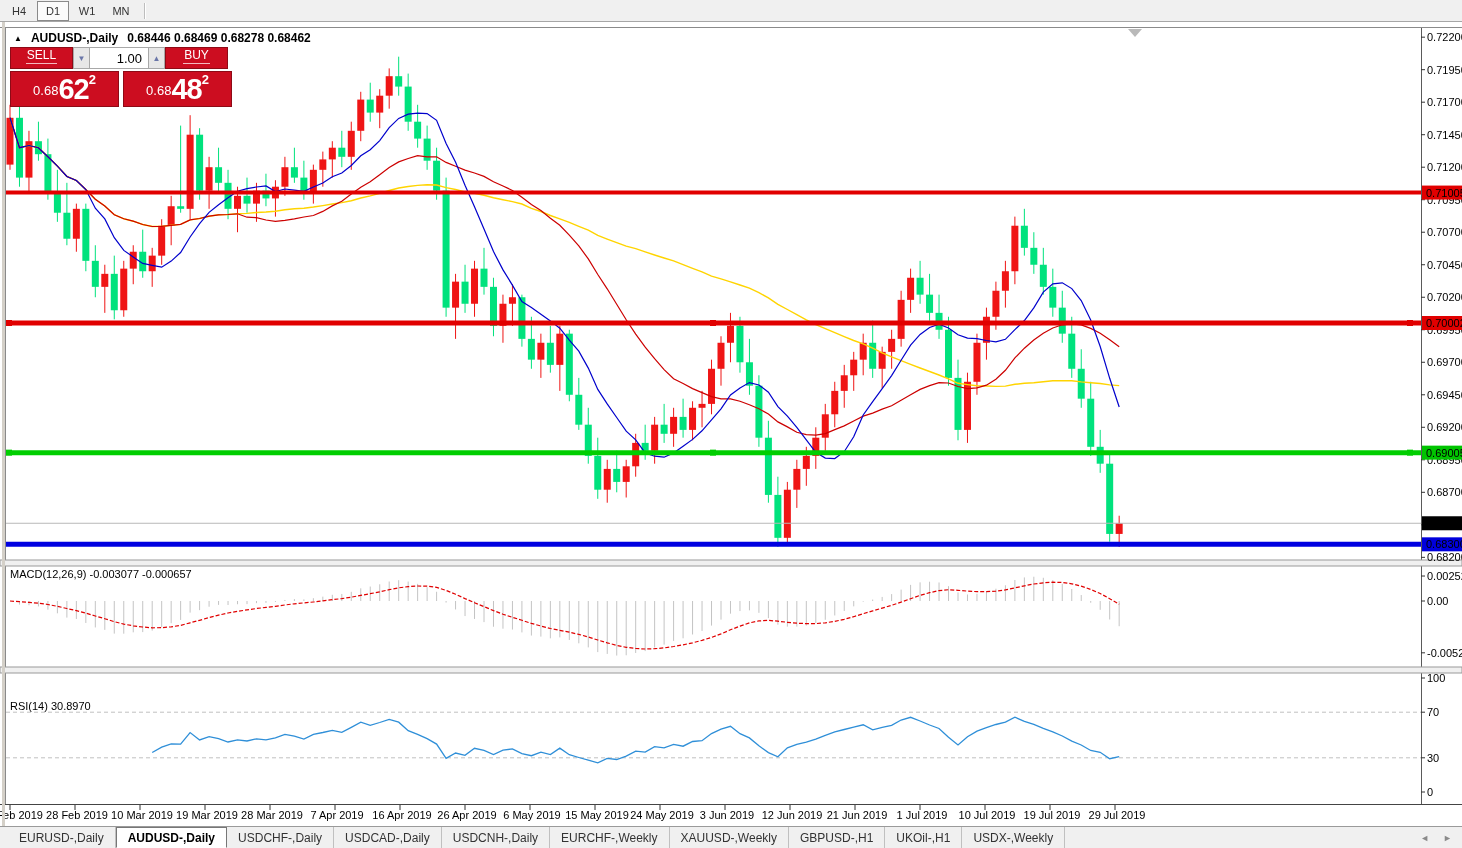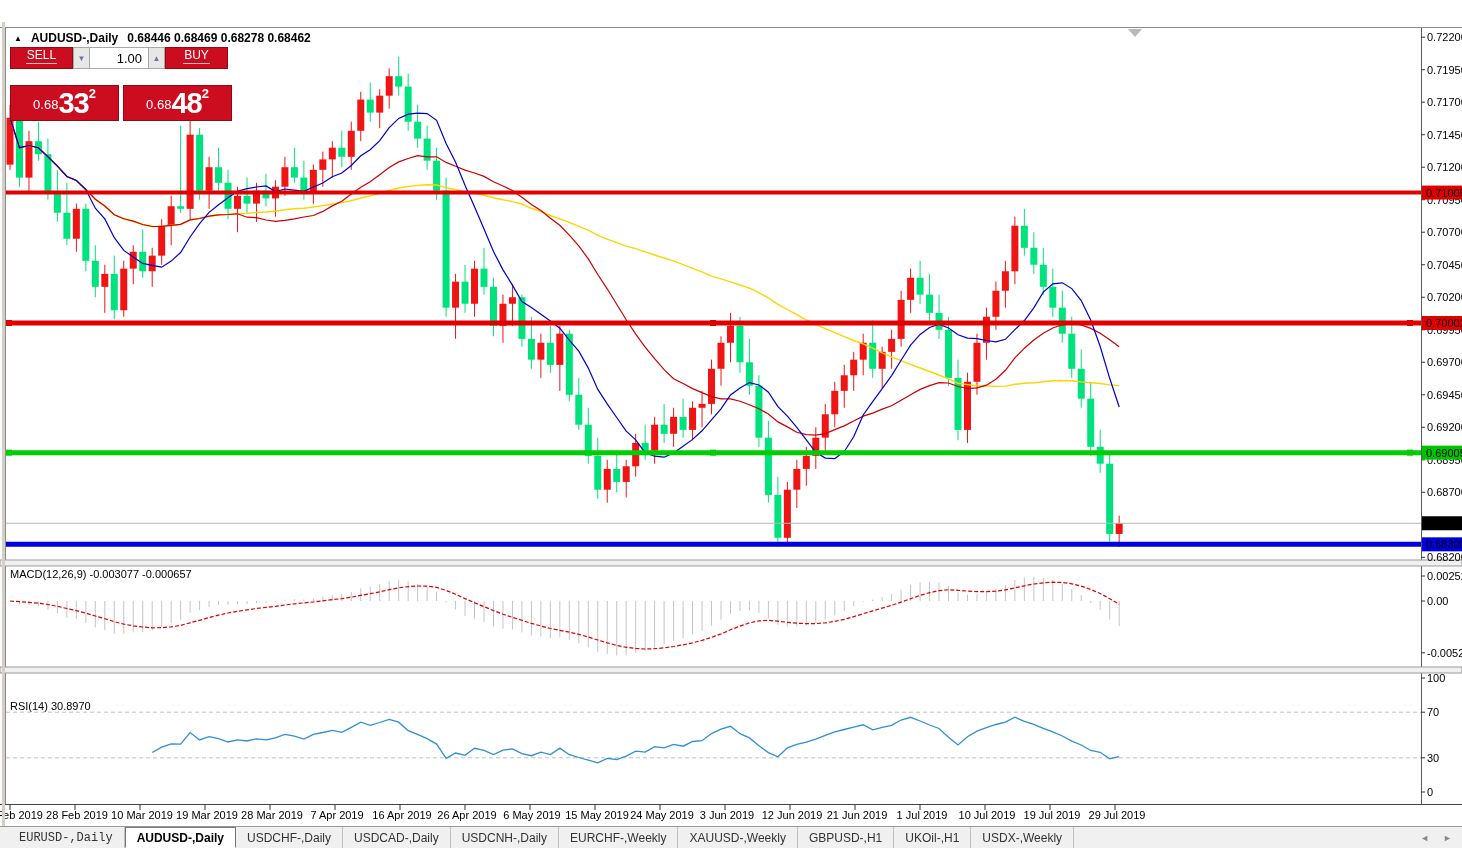--- a/index.html
+++ b/index.html
@@ -26,36 +26,36 @@
   
   #trade-panel{position:absolute;left:10px;top:47px;width:222px;}
   #trade-row1{display:flex;height:22px;}
   .trade-btn{width:63px;background:#cc0d20;border:1px solid #8e0a16;color:#fff;font-size:12px;
              display:flex;align-items:flex-start;justify-content:center;cursor:pointer;box-sizing:border-box;}
   .trade-btn .lbl{border-bottom:1px solid #f4b9bf;padding:0 1px 1px;}
   .spin-btn{width:17px;background:#e7e7e7;border:1px solid #a8a8a8;color:#6a76a8;font-size:8px;
             display:flex;align-items:center;justify-content:center;cursor:pointer;box-sizing:border-box;}
   .vol-input{width:58px;border:1px solid #a8a8a8;border-left:none;border-right:none;
              font-family:"Liberation Sans",sans-serif;font-size:13px;text-align:right;padding:0 6px 0 12px;box-sizing:border-box;}
-  #trade-row2{display:flex;gap:4px;margin-top:16px;}
+  #trade-row2{display:flex;gap:4px;margin-top:2px;}
   .price-box{width:109px;height:36px;background:#cc0d20;border:1px solid #8e0a16;color:#fff;cursor:pointer;
              display:flex;align-items:flex-end;justify-content:center;padding-bottom:2px;box-sizing:border-box;}
   .price-box .small{font-size:13px;line-height:26px;}
   .price-box .big{font-size:29px;font-weight:bold;line-height:29px;letter-spacing:-1px;}
   .price-box .sup{font-size:13px;font-weight:bold;line-height:13px;align-self:flex-start;margin-top:1px;}
 
   
   .ind-label{position:absolute;left:10px;font-size:11px;color:#000;}
 
   
   #tab-bar{position:absolute;left:0;top:826px;width:1462px;height:22px;background:#f0f0f0;
            border-top:1px solid #9a9a9a;display:flex;align-items:stretch;font-size:12px;box-sizing:border-box;}
   .chart-tab{display:flex;align-items:center;padding:0 11px;color:#333;cursor:pointer;
              border-right:1px solid #c0c0c0;white-space:nowrap;}
-  .chart-tab:first-child{margin-left:8px;font-family:Liberation Mono, monospace;}
+  .chart-tab:first-child{margin-left:8px;}
   .chart-tab.active{background:#fff;border:1px solid #777;border-bottom:1px solid #fff;
                     font-weight:bold;color:#000;margin-top:0;}
   #tab-scroll{margin-left:auto;display:flex;align-items:center;gap:14px;padding-right:10px;color:#8a8a8a;font-size:9px;}
   #tab-scroll span{cursor:pointer;}
 </style>
 </head>
 <body>
 
 <div id="screen">
 
@@ -528,20 +528,27 @@
       <line x1="920" y1="805" x2="920" y2="810" stroke="#333"></line>
       <text x="922" y="819" text-anchor="middle">1 Jul 2019</text>
       <line x1="985" y1="805" x2="985" y2="810" stroke="#333"></line>
       <text x="987" y="819" text-anchor="middle">10 Jul 2019</text>
       <line x1="1050" y1="805" x2="1050" y2="810" stroke="#333"></line>
       <text x="1052" y="819" text-anchor="middle">19 Jul 2019</text>
       <line x1="1115" y1="805" x2="1115" y2="810" stroke="#333"></line>
       <text x="1117" y="819" text-anchor="middle">29 Jul 2019</text>
     </svg>
 
+  <div id="tf-toolbar">
+    <div class="tf-btn">H4</div>
+    <div class="tf-btn active">D1</div>
+    <div class="tf-btn">W1</div>
+    <div class="tf-btn">MN</div>
+    <div class="tf-sep"></div>
+  </div>
 
   <div id="chart-frame"></div>
 
   <div id="chart-title">
     <span class="tri">▲</span>
     <span>AUDUSD-,Daily</span>
     <span>0.68446 0.68469 0.68278 0.68462</span>
   </div>
 
   <div id="trade-panel">
@@ -556,21 +563,21 @@
       <div class="spin-btn">
         <span>▲</span>
       </div>
       <div class="trade-btn">
         <span class="lbl">BUY</span>
       </div>
     </div>
     <div id="trade-row2">
       <div class="price-box">
         <span class="small">0.68</span>
-          <span class="big">33</span>
+          <span class="big">62</span>
           <span class="sup">2</span>
       </div>
       <div class="price-box">
         <span class="small">0.68</span>
           <span class="big">48</span>
           <span class="sup">2</span>
       </div>
     </div>
   </div>
 

